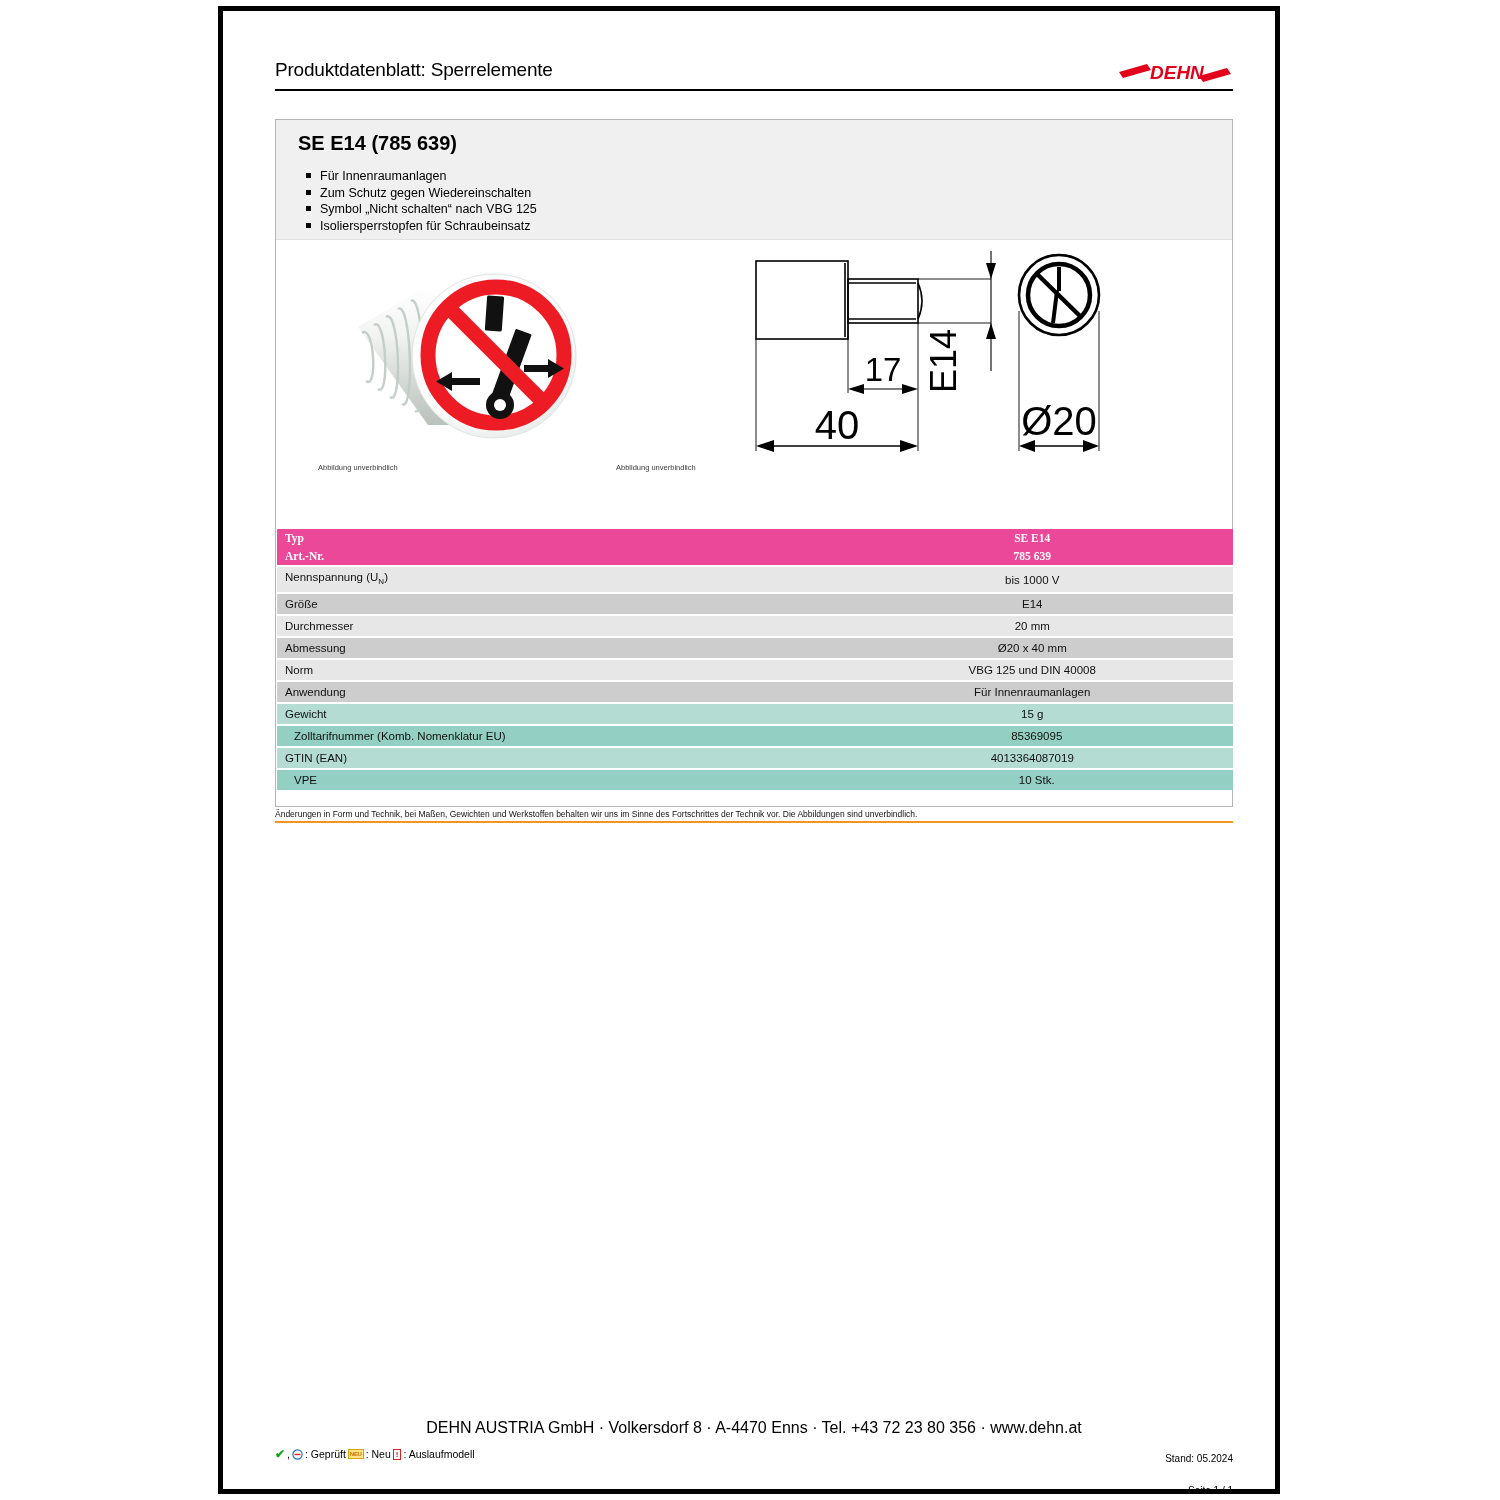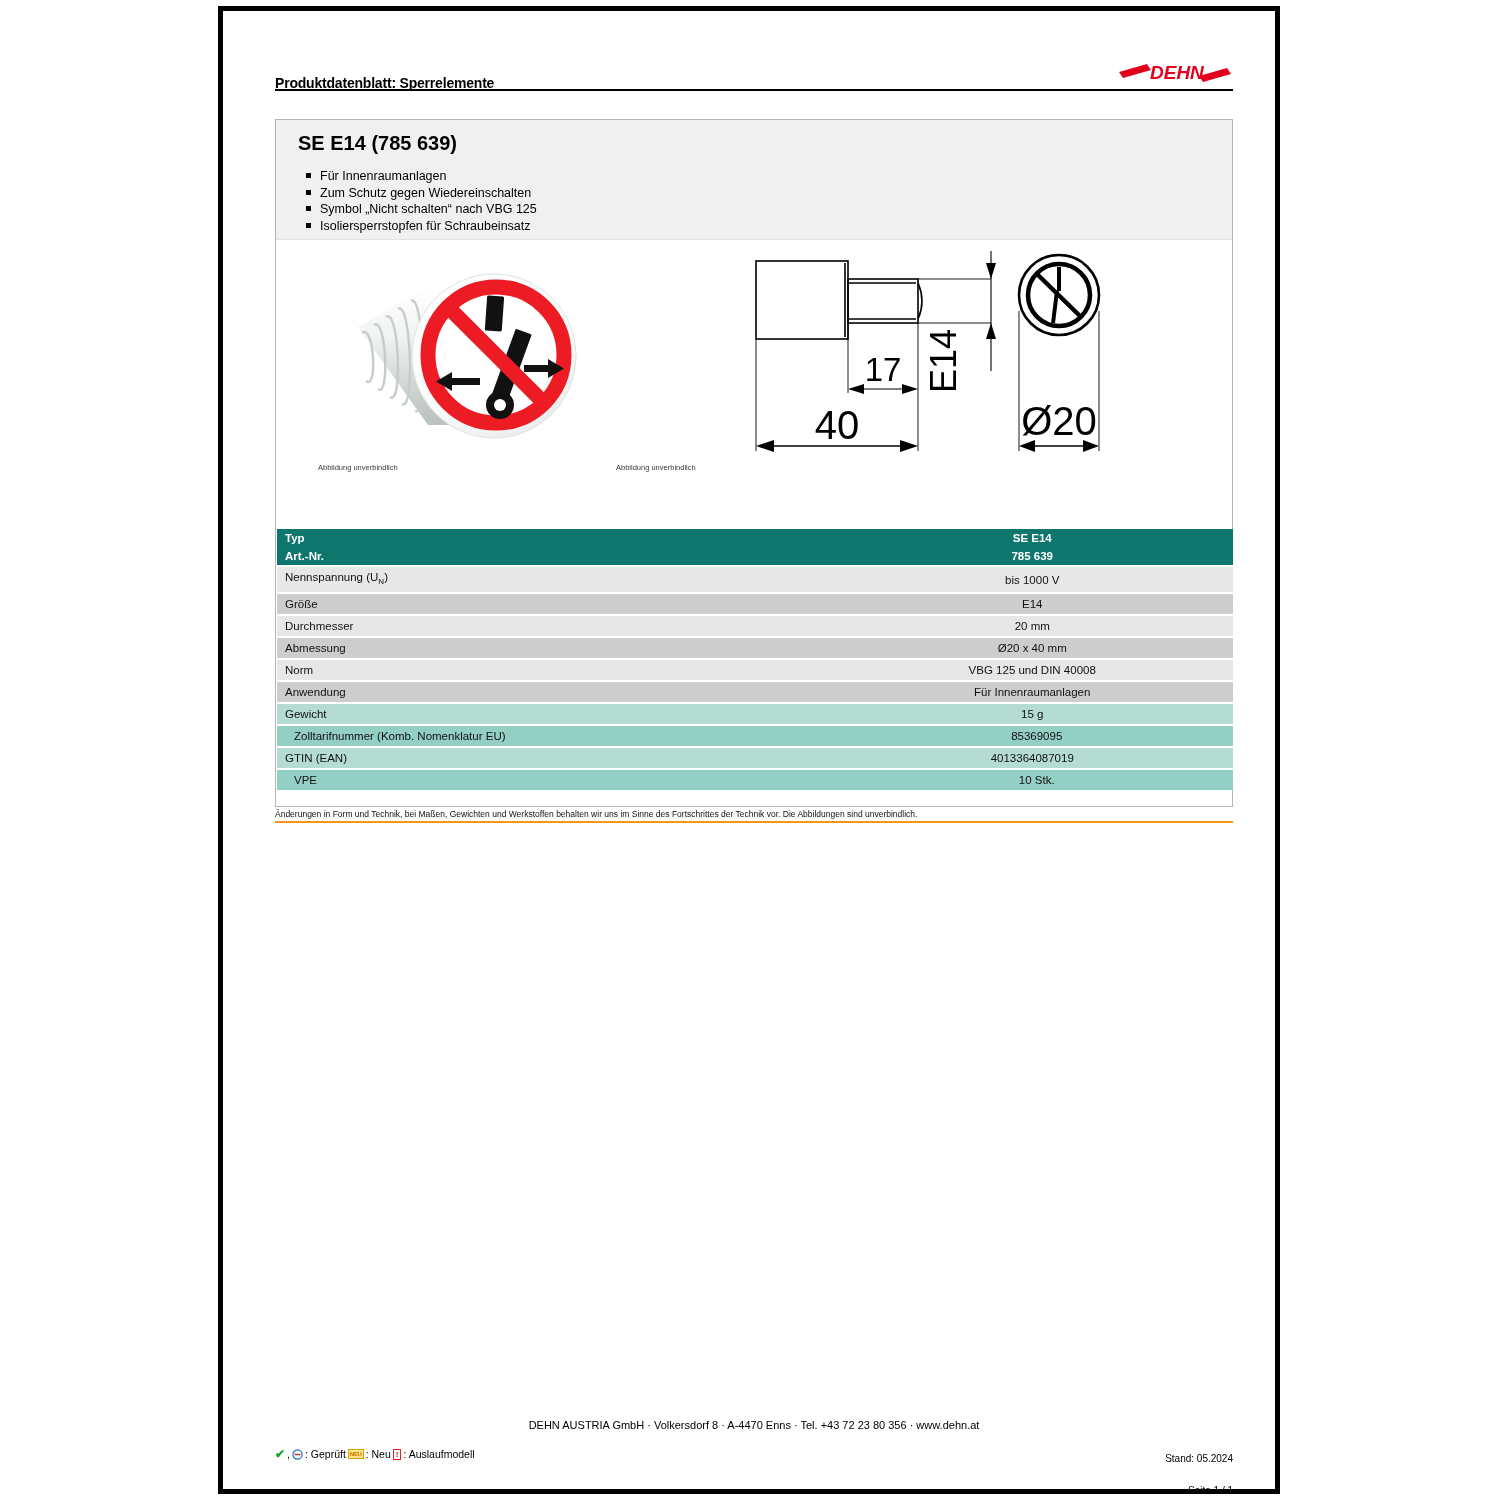--- a/index.html
+++ b/index.html
@@ -24,23 +24,23 @@
   }
 
   
   .doc-header {
     position: absolute;
     left: 52px; top: 48px;
     width: 958px; height: 40px;
   }
   .doc-title {
     position: absolute;
-    left: 0; top: 16px;
-    font-size: 14px;
-    font-weight: bold;
+    left: 0; top: 0;
+    font-size: 19px;
+    font-weight: normal;
     color: #000;
     letter-spacing: -0.2px;
   }
   .header-rule {
     position: absolute;
     left: 0; top: 30px;
     width: 958px; height: 0;
     border-top: 2px solid #000;
   }
   .dehn-logo {
@@ -134,25 +134,26 @@
     font-size: 11.5px;
     color: #111;
     padding: 0 8px;
     vertical-align: middle;
     line-height: 20px;
   }
   .spec-table td.k { width: 58%; text-align: left; }
   .spec-table td.v { width: 42%; text-align: center; }
 
   tr.head-row td {
-    background: #0f766e;
+    background: #ec4899;
     color: #ffffff;
     font-weight: bold;
     height: 18px;
     line-height: 18px;
+    font-family: Liberation Serif, serif;
   }
   tr.g1 td { background: #e7e7e7; }
   tr.g2 td { background: #cdcdcd; }
   tr.t1 td { background: #b4dcd3; margin-top: 41px; }
   tr.t2 td { background: #93cfc2; padding-left: 17px; }
   tr.sep td { height: 2px; padding: 0; background: #ffffff; }
 
   .disclaimer-wrap {
     position: absolute;
     left: 52px; top: 798px;
@@ -171,21 +172,21 @@
   }
 
   
   .footer {
     position: absolute;
     left: 52px; top: 1408px;
     width: 958px;
   }
   .footer-company {
     text-align: center;
-    font-size: 11px;
+    font-size: 16px;
     color: #000;
     white-space: nowrap;
   }
   .footer-legend {
     position: absolute;
     left: 0; top: 28px;
     font-size: 10.5px;
     color: #000;
     white-space: nowrap;
     display: flex;

